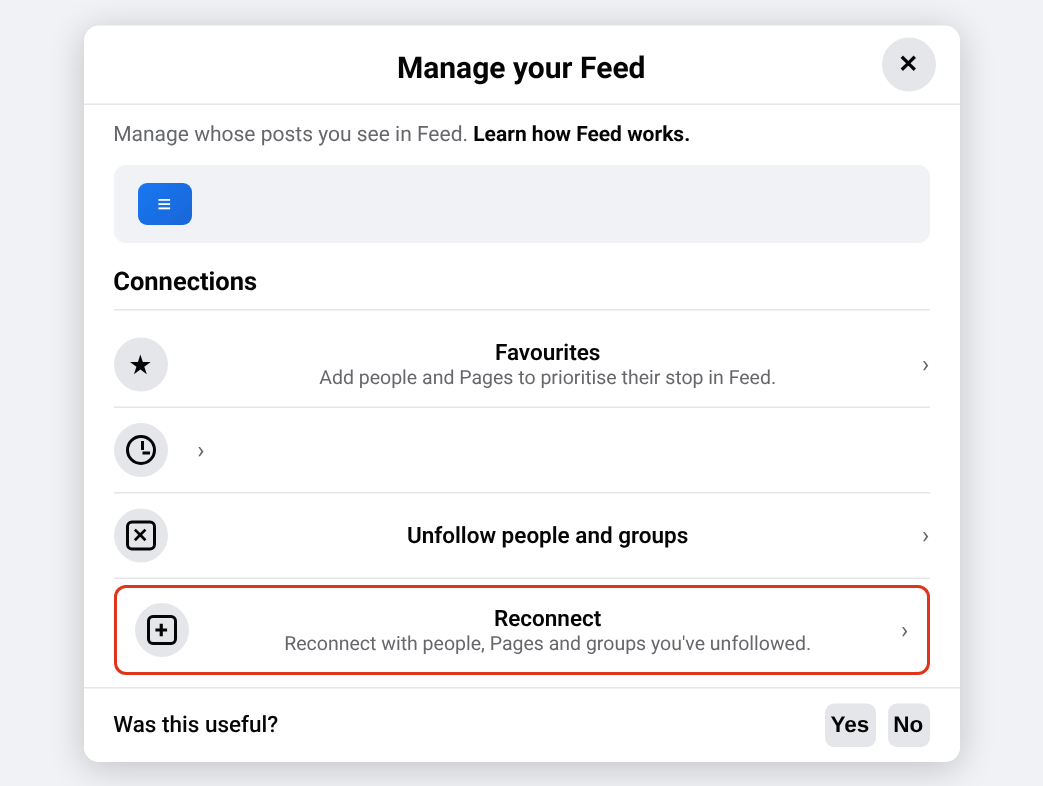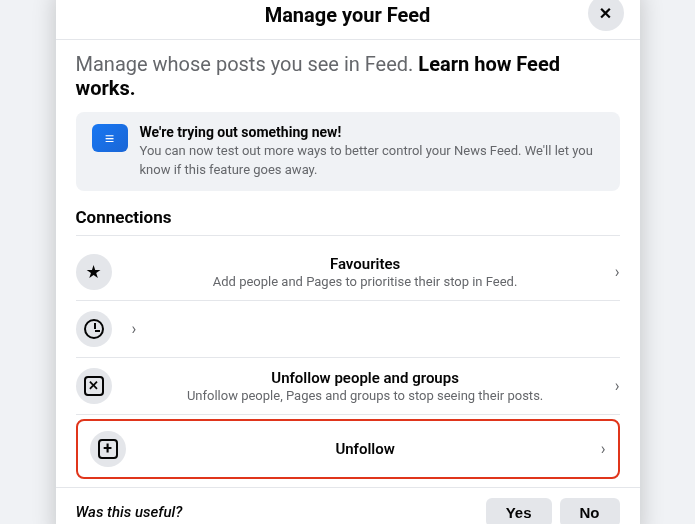--- a/index.html
+++ b/index.html
@@ -48,21 +48,21 @@
       align-items: center;
       justify-content: center;
       font-size: 16px;
       color: #050505;
       font-weight: 700;
     }
     .modal-body {
       padding: 12px 20px 0;
     }
     .subtitle {
-      font-size: 20px;
+      font-size: 14px;
       color: #65676b;
       margin-bottom: 12px;
     }
     .subtitle a {
       color: #050505;
       font-weight: 700;
       text-decoration: none;
     }
     .info-banner {
       background: #f0f2f5;
@@ -167,28 +167,27 @@
       align-items: center;
       justify-content: space-between;
       padding: 10px 20px;
       border-top: 1px solid #e4e6ea;
       background: #fff;
     }
     .footer-label {
       font-size: 15px;
       color: #050505;
       font-weight: 500;
-      font-style: italic;
     }
     .footer-btns {
       display: flex;
       gap: 8px;
     }
     .footer-btn {
-      padding: 6px 20px;
+      padding: 6px 4px;
       border-radius: 6px;
       border: none;
       cursor: pointer;
       font-size: 15px;
       font-weight: 600;
     }
     .btn-yes {
       background: #e4e6ea;
       color: #050505;
     }
@@ -268,24 +267,20 @@
   <div class="modal-body">
     <p class="subtitle">
       <span>Manage whose posts you see in Feed.</span>
       <a href="#">Learn how Feed works.</a>
     </p>
 
     <div class="info-banner">
       <div class="banner-icon">
         <span class="banner-icon-inner">≡</span>
       </div>
-      <div>
-        <div class="banner-text-title">We're trying out something new!</div>
-        <div class="banner-text-desc">You can now test out more ways to better control your News Feed. We'll let you know if this feature goes away.</div>
-      </div>
     </div>
 
     <div class="section-label">Connections</div>
     <hr class="divider">
 
     <div class="menu-item">
       <div class="item-icon">
         <span>★</span>
       </div>
       <div class="item-content">
@@ -301,31 +296,31 @@
       </div>
       <span class="chevron">›</span>
     </div>
 
     <div class="menu-item">
       <div class="item-icon">
         <div class="x-box-icon">✕</div>
       </div>
       <div class="item-content">
         <div class="item-title">Unfollow people and groups</div>
-        <div class="item-desc">Unfollow people, Pages and groups to stop seeing their posts.</div>
       </div>
       <span class="chevron">›</span>
     </div>
 
     <div class="reconnect-item">
       <div class="item-icon">
         <div class="plus-box-icon">+</div>
       </div>
       <div class="item-content">
-        <div class="item-title">Unfollow</div>
+        <div class="item-title">Reconnect</div>
+        <div class="item-desc">Reconnect with people, Pages and groups you've unfollowed.</div>
       </div>
       <span class="chevron">›</span>
     </div>
   </div>
 
   <div class="modal-footer">
     <span class="footer-label">Was this useful?</span>
     <div class="footer-btns">
       <button class="footer-btn btn-yes">Yes</button>
       <button class="footer-btn btn-no">No</button>

